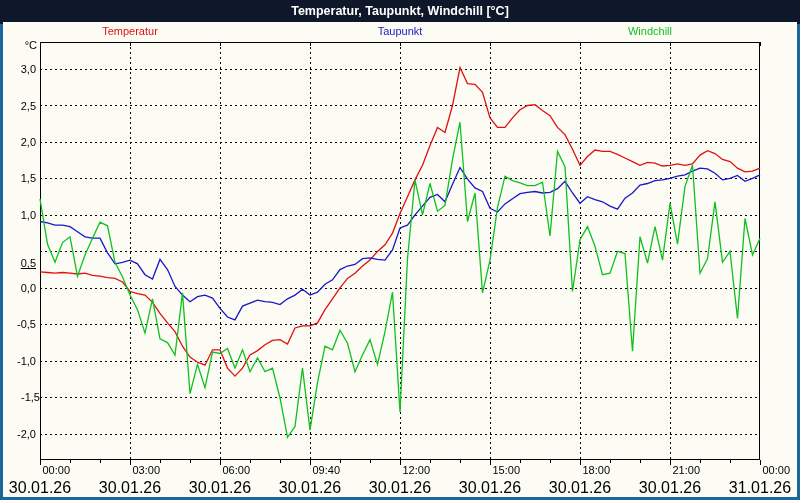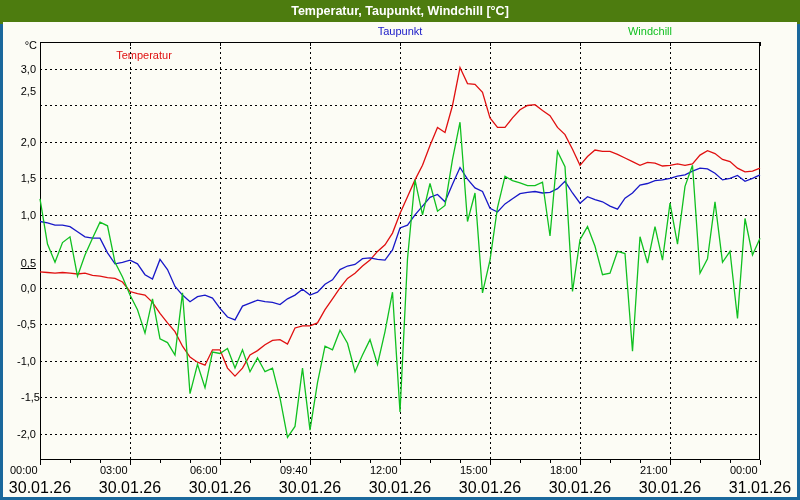--- a/index.html
+++ b/index.html
@@ -2,44 +2,44 @@
 <html><head>
 <meta charset="utf-8">
 <style>
   html,body{margin:0;padding:0;background:#fff;}
   *{box-sizing:border-box;}
   .window{
     position:relative;width:800px;height:500px;background:#1a689c;overflow:hidden;
     font-family:"Liberation Sans","DejaVu Sans",sans-serif;
   }
   .titlebar{
-    position:absolute;left:0;top:0;width:800px;height:24px;background:#4d7c0f;
+    position:absolute;left:0;top:0;width:800px;height:24px;background:#0f172a;
     color:#ffffff;font-size:12.5px;font-weight:bold;text-align:center;line-height:22px;
   }
   .content{
     position:absolute;left:3px;top:22px;width:794px;height:475px;background:#fcfcf5;
   }
   .legend{position:absolute;top:25px;width:140px;text-align:center;font-size:11px;height:14px;}
   .unit{position:absolute;left:2px;top:39px;width:35px;text-align:right;font-size:11px;color:#000;}
   .plot{position:absolute;left:40px;top:42px;width:720px;height:418px;}
   .plot svg{overflow:visible;display:block;}
   .ylab{position:absolute;width:32px;text-align:right;font-size:11px;color:#000;line-height:12px;}
-  .xtime{position:absolute;width:60px;text-align:left;font-size:11px;color:#000;top:464px;}
+  .xtime{position:absolute;width:60px;text-align:right;font-size:11px;color:#000;top:464px;}
   .xdate{position:absolute;width:64px;text-align:center;font-size:16px;color:#000;top:479px;}
 </style>
 </head>
 <body>
 
 <div class="window">
   <div class="titlebar">
     <span>Temperatur, Taupunkt, Windchill [°C]</span>
   </div>
   <div class="content"></div>
 
-  <span class="legend" style="left: 74px; color: rgb(224, 16, 16); margin-top: 24px;">Temperatur</span>
+  <span class="legend" style="left: 60px; color: rgb(224, 16, 16);">Temperatur</span>
   <span class="legend" style="left: 330px; color: rgb(24, 24, 200);">Taupunkt</span>
   <span class="legend" style="left: 580px; color: rgb(16, 192, 32);">Windchill</span>
 
   <span class="unit">°C</span>
 
   <div class="plot">
     <svg id="plot-svg" width="720" height="418" viewBox="0 0 720 418">
         <line x1="0" y1="27.5" x2="720" y2="27.5" stroke="#000" stroke-width="1" stroke-dasharray="2,3"></line>
         <line x1="0" y1="63.5" x2="720" y2="63.5" stroke="#000" stroke-width="1" stroke-dasharray="2,3"></line>
         <line x1="0" y1="100.5" x2="720" y2="100.5" stroke="#000" stroke-width="1" stroke-dasharray="2,3"></line>
@@ -94,21 +94,21 @@
         <line x1="690.5" y1="418" x2="690.5" y2="421" stroke="#000" stroke-width="1"></line>
         <rect x="0.5" y="0.5" width="719" height="417" fill="none" stroke="#000" stroke-width="1"></rect>
         <polyline points="0.0,229.8 7.5,230.5 15.0,231.2 22.5,230.5 30.0,231.2 37.5,232.0 45.0,231.2 52.5,233.4 60.0,234.2 67.5,235.6 75.0,236.4 82.5,240.0 90.0,249.5 97.5,251.7 105.0,253.1 112.5,260.4 120.0,271.4 127.5,280.9 135.0,289.6 142.5,304.2 150.0,315.1 157.5,320.2 165.0,323.2 172.5,307.8 180.0,307.8 187.5,326.1 195.0,334.1 202.5,326.1 210.0,313.0 217.5,308.6 225.0,302.7 232.5,298.4 240.0,297.6 247.5,302.0 255.0,286.0 262.5,283.8 270.0,283.8 277.5,280.9 285.0,267.7 292.5,256.8 300.0,245.8 307.5,236.4 315.0,231.2 322.5,224.0 330.0,218.1 337.5,209.4 345.0,202.8 352.5,191.1 360.0,171.4 367.5,154.7 375.0,137.9 382.5,123.3 390.0,103.6 397.5,85.4 405.0,90.5 412.5,63.5 420.0,25.5 427.5,41.6 435.0,42.3 442.5,50.3 450.0,75.9 457.5,85.4 465.0,85.4 472.5,75.9 480.0,67.8 487.5,63.5 495.0,62.7 502.5,68.6 510.0,73.7 517.5,85.4 525.0,92.6 532.5,107.2 540.0,123.3 547.5,114.5 555.0,108.0 562.5,109.4 570.0,109.4 577.5,112.3 585.0,116.0 592.5,119.6 600.0,123.3 607.5,120.4 615.0,121.1 622.5,124.0 630.0,123.3 637.5,121.8 645.0,123.3 652.5,121.8 660.0,113.1 667.5,108.7 675.0,111.6 682.5,117.4 690.0,119.6 697.5,126.2 705.0,129.8 712.5,129.1 720.0,126.2" fill="none" stroke="#e01010" stroke-width="1.3"></polyline>
         <polyline points="0.0,179.5 7.5,180.9 15.0,183.1 22.5,183.1 30.0,184.6 37.5,189.7 45.0,194.8 52.5,196.2 60.0,196.2 67.5,210.8 75.0,221.8 82.5,220.3 90.0,218.1 97.5,221.8 105.0,232.7 112.5,237.1 120.0,217.4 127.5,227.6 135.0,244.4 142.5,253.1 150.0,259.7 157.5,254.6 165.0,253.1 172.5,256.1 180.0,266.3 187.5,275.0 195.0,277.9 202.5,264.1 210.0,261.2 217.5,258.2 225.0,259.7 232.5,260.4 240.0,262.6 247.5,256.8 255.0,253.1 262.5,247.3 270.0,253.1 277.5,250.2 285.0,242.2 292.5,237.8 300.0,227.6 307.5,224.0 315.0,222.5 322.5,216.7 330.0,215.9 337.5,217.4 345.0,218.1 352.5,207.9 360.0,186.0 367.5,183.1 375.0,172.9 382.5,164.1 390.0,155.4 397.5,152.5 405.0,159.8 412.5,142.3 420.0,125.5 427.5,137.1 435.0,145.9 442.5,149.5 450.0,166.3 457.5,170.0 465.0,161.9 472.5,156.8 480.0,151.7 487.5,150.3 495.0,149.5 502.5,151.0 510.0,150.3 517.5,146.6 525.0,139.3 532.5,151.0 540.0,161.2 547.5,154.7 555.0,157.6 562.5,159.8 570.0,164.1 577.5,167.1 585.0,156.1 592.5,151.0 600.0,143.0 607.5,141.5 615.0,138.6 622.5,137.9 630.0,136.4 637.5,134.2 645.0,132.8 652.5,129.1 660.0,126.2 667.5,126.9 675.0,131.3 682.5,137.9 690.0,136.4 697.5,133.5 705.0,139.3 712.5,136.4 720.0,132.8" fill="none" stroke="#1818c8" stroke-width="1.3"></polyline>
         <polyline points="0.0,156.8 7.5,202.1 15.0,220.3 22.5,200.6 30.0,194.8 37.5,234.2 45.0,213.0 52.5,196.2 60.0,180.2 67.5,183.8 75.0,220.3 82.5,234.9 90.0,253.1 97.5,267.7 105.0,291.1 112.5,256.8 120.0,296.9 127.5,300.6 135.0,313.0 142.5,250.9 150.0,351.6 157.5,322.4 165.0,345.8 172.5,310.0 180.0,311.5 187.5,306.4 195.0,326.1 202.5,307.8 210.0,329.7 217.5,315.9 225.0,329.7 232.5,326.1 240.0,356.0 247.5,395.4 255.0,384.4 262.5,326.1 270.0,388.1 277.5,340.7 285.0,304.2 292.5,307.8 300.0,288.2 307.5,301.3 315.0,329.7 322.5,313.0 330.0,297.6 337.5,322.4 345.0,289.6 352.5,250.2 360.0,369.9 367.5,216.7 375.0,137.9 382.5,172.9 390.0,141.5 397.5,169.2 405.0,163.4 412.5,117.4 420.0,80.2 427.5,179.5 435.0,151.0 442.5,250.9 450.0,218.1 457.5,165.6 465.0,134.2 472.5,138.6 480.0,140.8 487.5,143.7 495.0,143.7 502.5,140.1 510.0,194.0 517.5,109.4 525.0,124.7 532.5,249.5 540.0,197.7 547.5,184.6 555.0,204.3 562.5,232.7 570.0,231.2 577.5,209.4 585.0,211.6 592.5,309.3 600.0,194.8 607.5,221.0 615.0,184.6 622.5,218.1 630.0,161.2 637.5,202.1 645.0,144.4 652.5,123.3 660.0,231.2 667.5,216.7 675.0,159.8 682.5,220.3 690.0,209.4 697.5,276.5 705.0,176.5 712.5,213.0 720.0,196.2" fill="none" stroke="#10c020" stroke-width="1.3"></polyline>
       </svg>
   </div>
 
   <div id="ylabels">
       <div class="ylab" style="left: 4px; top: 62.9913px;">3,0</div>
-      <div class="ylab" style="left: 4px; top: 85px;">2,5</div>
+      <div class="ylab" style="left: 4px; top: 100px;">2,5</div>
       <div class="ylab" style="left: 4px; top: 135.941px;">2,0</div>
       <div class="ylab" style="left: 4px; top: 172.415px;">1,5</div>
       <div class="ylab" style="left: 4px; top: 208.89px;">1,0</div>
       <div class="ylab" style="left: 4px; top: 257px; text-decoration: underline;">0,5</div>
       <div class="ylab" style="left: 4px; top: 281.839px;">0,0</div>
       <div class="ylab" style="left: 4px; top: 318.314px;">-0,5</div>
       <div class="ylab" style="left: 4px; top: 354.789px;">-1,0</div>
       <div class="ylab" style="left: 4px; top: 391.264px; padding-left: 17px;">-1,5</div>
       <div class="ylab" style="left: 4px; top: 427.738px;">-2,0</div>
     </div>

